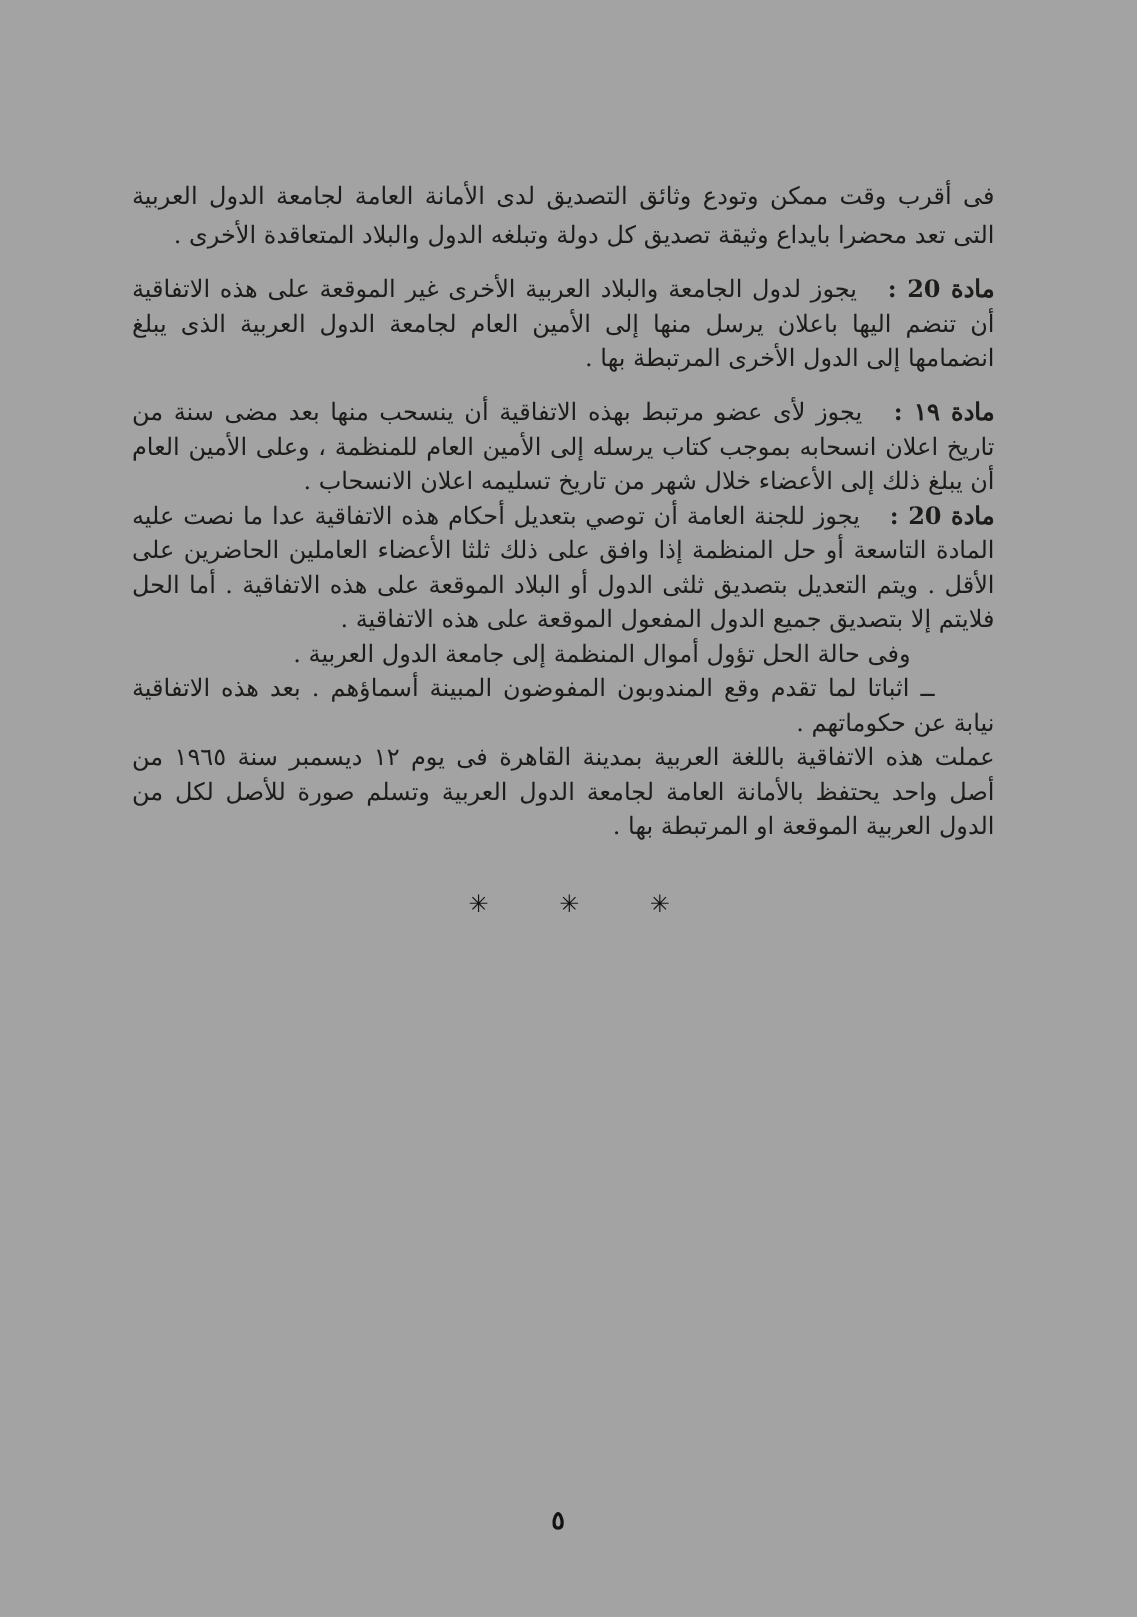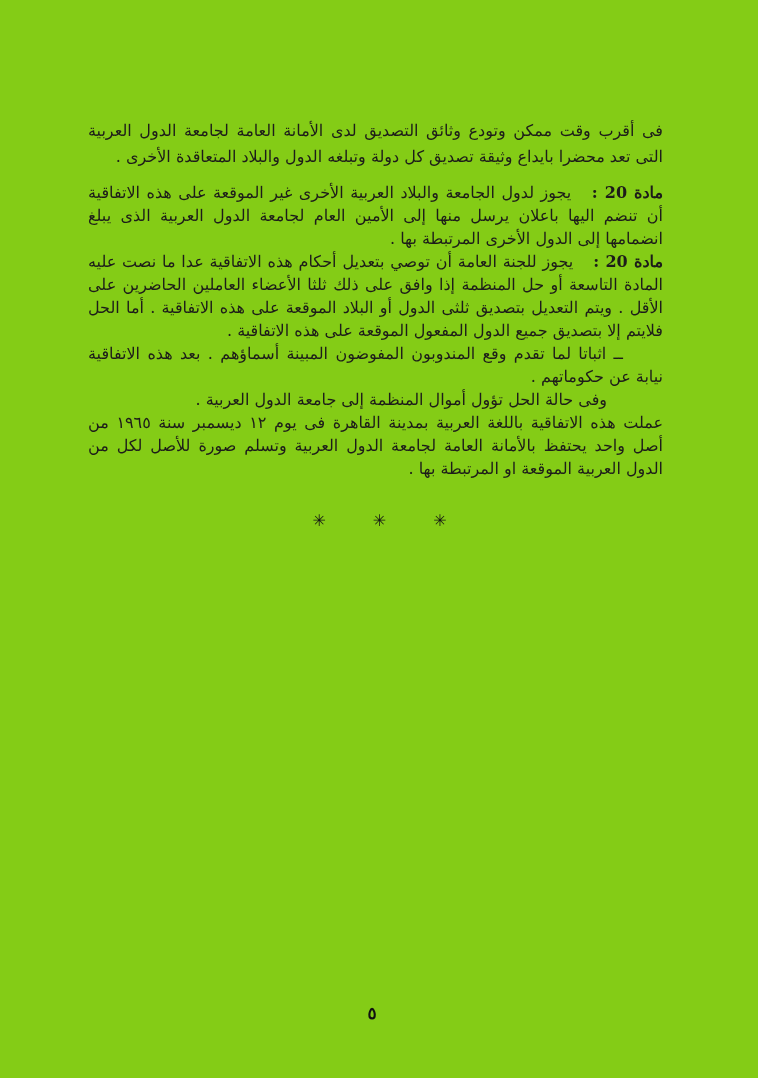--- a/index.html
+++ b/index.html
@@ -5,21 +5,21 @@
   html, body {
     margin: 0;
     padding: 0;
     background: #e8e8e6;
   }
   .page {
     position: relative;
     width: 758px;
     height: 1078px;
     margin: 0 auto;
-    background: #84cc16;
+    background: #a3a3a3;
     color: #1d1c1a;
     font-family: "DejaVu Serif", "Liberation Serif", serif;
     direction: rtl;
     overflow: hidden;
     box-shadow: 0 0 4px rgba(0,0,0,.25);
   }
   .text-block {
     position: absolute;
     top: 118px;
     right: 95px;
@@ -71,29 +71,33 @@
   <main class="text-block">
 
     <p class="para intro">فى أقرب وقت ممكن وتودع وثائق التصديق لدى الأمانة العامة لجامعة الدول العربية التى تعد محضرا بايداع وثيقة تصديق كل دولة وتبلغه الدول والبلاد المتعاقدة الأخرى .</p>
 
 
     <p class="para gap-md">
       <span class="article-label">مادة 20 :</span>
       <span>يجوز لدول الجامعة والبلاد العربية الأخرى غير الموقعة على هذه الاتفاقية أن تنضم اليها باعلان يرسل منها إلى الأمين العام لجامعة الدول العربية الذى يبلغ انضمامها إلى الدول الأخرى المرتبطة بها .</span>
     </p>
 
+    <p class="para gap-sm">
+      <span class="article-label">مادة ١٩ :</span>
+      <span>يجوز لأى عضو مرتبط بهذه الاتفاقية أن ينسحب منها بعد مضى سنة من تاريخ اعلان انسحابه بموجب كتاب يرسله إلى الأمين العام للمنظمة ، وعلى الأمين العام أن يبلغ ذلك إلى الأعضاء خلال شهر من تاريخ تسليمه اعلان الانسحاب .</span>
+    </p>
 
     <p class="para">
       <span class="article-label">مادة 20 :</span>
       <span>يجوز للجنة العامة أن توصي بتعديل أحكام هذه الاتفاقية عدا ما نصت عليه المادة التاسعة أو حل المنظمة إذا وافق على ذلك ثلثا الأعضاء العاملين الحاضرين على الأقل . ويتم التعديل بتصديق ثلثى الدول أو البلاد الموقعة على هذه الاتفاقية . أما الحل فلايتم إلا بتصديق جميع الدول المفعول الموقعة على هذه الاتفاقية .</span>
     </p>
 
+    <p class="para indent-lg">وفى حالة الحل تؤول أموال المنظمة إلى جامعة الدول العربية .</p>
+
     <p class="para indent-md">ــ اثباتا لما تقدم وقع المندوبون المفوضون المبينة أسماؤهم . بعد هذه الاتفاقية نيابة عن حكوماتهم .</p>
-
-    <p class="para indent-lg">وفى حالة الحل تؤول أموال المنظمة إلى جامعة الدول العربية .</p>
 
     <p class="para">عملت هذه الاتفاقية باللغة العربية بمدينة القاهرة فى يوم ١٢ ديسمبر سنة ١٩٦٥ من أصل واحد يحتفظ بالأمانة العامة لجامعة الدول العربية وتسلم صورة للأصل لكل من الدول العربية الموقعة او المرتبطة بها .</p>
 
     <div class="separator">
       <span>✳</span>
       <span>✳</span>
       <span>✳</span>
     </div>
 
   </main>

